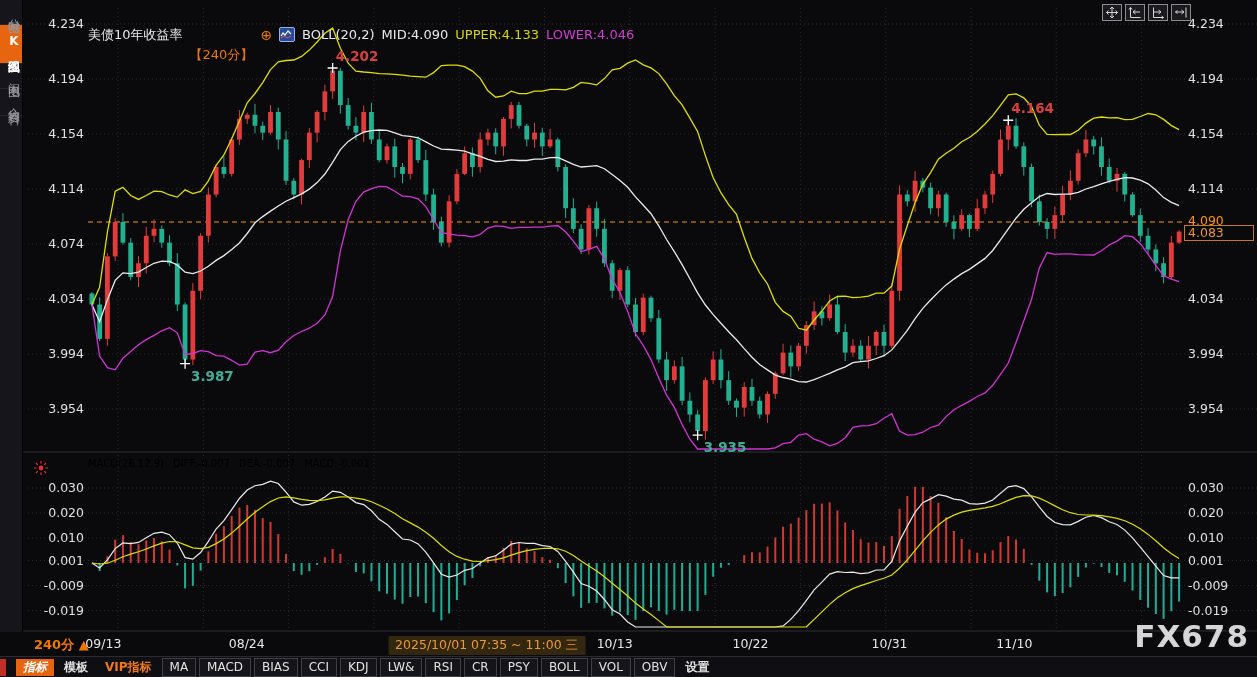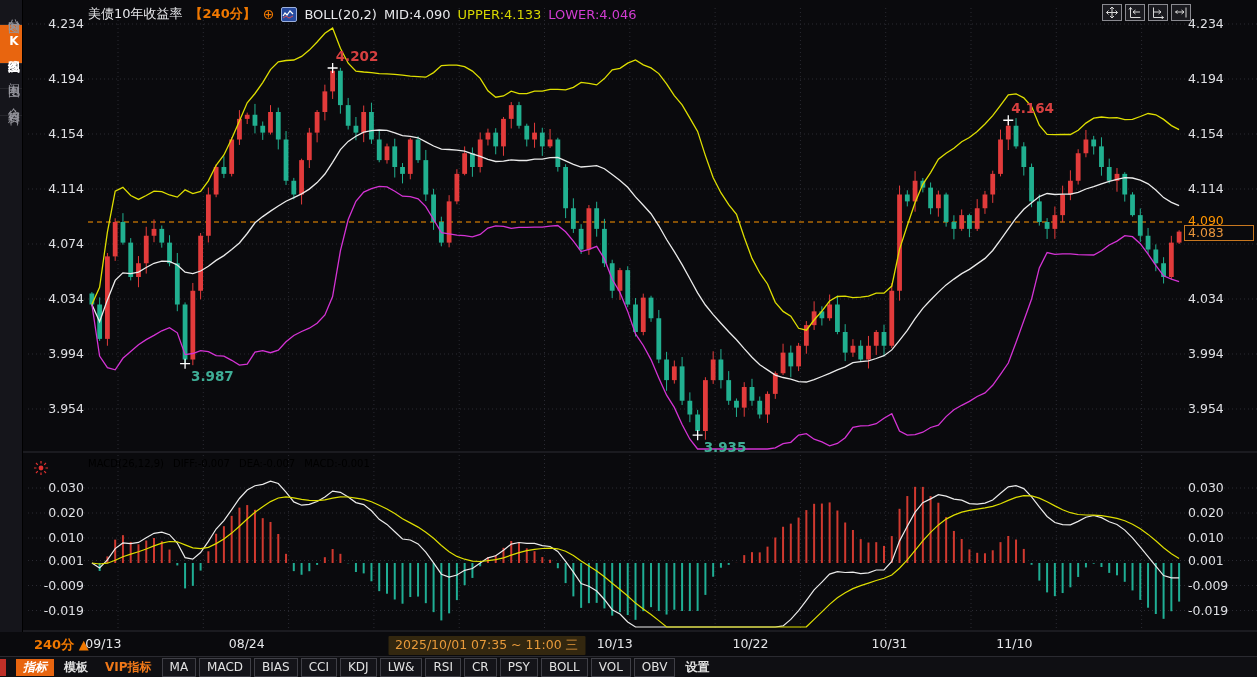--- a/index.html
+++ b/index.html
@@ -9,21 +9,21 @@
 
   
   #sidebar{position:absolute;left:0;top:0;width:22px;height:632px;background:#15151b;z-index:6;border-right:1px solid #000;}
   .side-tab{writing-mode:vertical-rl;text-orientation:upright;width:22px;text-align:center;
             padding:9px 0;font-size:12px;color:#96969e;border-bottom:1px solid #26262c;cursor:pointer;letter-spacing:2px;}
   .side-tab.active{background:#e8650f;color:#fff;font-weight:bold;}
 
   
   .hdr{position:absolute;left:88px;top:5px;z-index:5;display:flex;align-items:center;gap:7px;font-size:13px;white-space:nowrap;}
   .hdr .t-title{color:#e8e9ec;}
-  .hdr .t-period{color:#f07800;font-weight:bold;}
+  .hdr .t-period{color:#f07800;font-weight:normal;margin-top:41px;}
   .hdr .t-plus{color:#f07800;font-size:14px;cursor:pointer;}
   .hdr .t-white{color:#e8e9ec;}
   .hdr .t-yellow{color:#d6d600;}
   .hdr .t-magenta{color:#d23cd2;}
   .mini-chart-icon{display:inline-block;width:14px;height:13px;background:#274a9e;border:1px solid #9db1dd;border-radius:2px;}
   #macd-hdr{position:absolute;left:88px;top:458px;z-index:5;display:flex;gap:9px;font-size:10px;white-space:nowrap;}
 
   #top-icons{position:absolute;left:1102px;top:4px;z-index:6;display:flex;gap:3px;}
   .ticon{width:18px;height:15px;background:#1a1a1f;border:1px solid #8a8a90;display:flex;align-items:center;justify-content:center;cursor:pointer;}
 
@@ -651,20 +651,21 @@
   <div id="daterow">
     <div id="period-cell">240分 ▲</div>
   <div class="dtick" style="left: 103.33px;">09/13</div>
       <div class="dtick" style="left: 246.775px;">08/24</div>
       <div class="dtick hl" style="left: 486.58px;">2025/10/01 07:35 ~ 11:00 三</div>
       <div class="dtick" style="left: 614.695px;">10/13</div>
       <div class="dtick" style="left: 750.475px;">10/22</div>
       <div class="dtick" style="left: 889.54px;">10/31</div>
       <div class="dtick" style="left: 1014.37px;">11/10</div>
     </div>
+  <div id="watermark">FX678</div>
 
   <div id="toolbar">
     <div class="redmark"></div>
   <div class="tbtn active">指标</div>
       <div class="tbtn plain">模板</div>
       <div class="tbtn vip">VIP指标</div>
       <div class="tbtn boxed">MA</div>
       <div class="tbtn boxed">MACD</div>
       <div class="tbtn boxed">BIAS</div>
       <div class="tbtn boxed">CCI</div>

